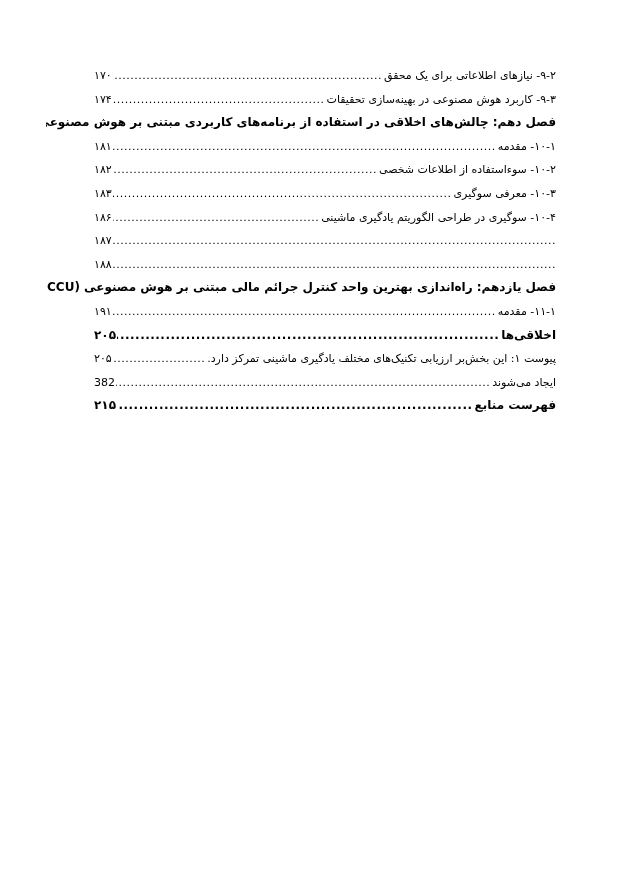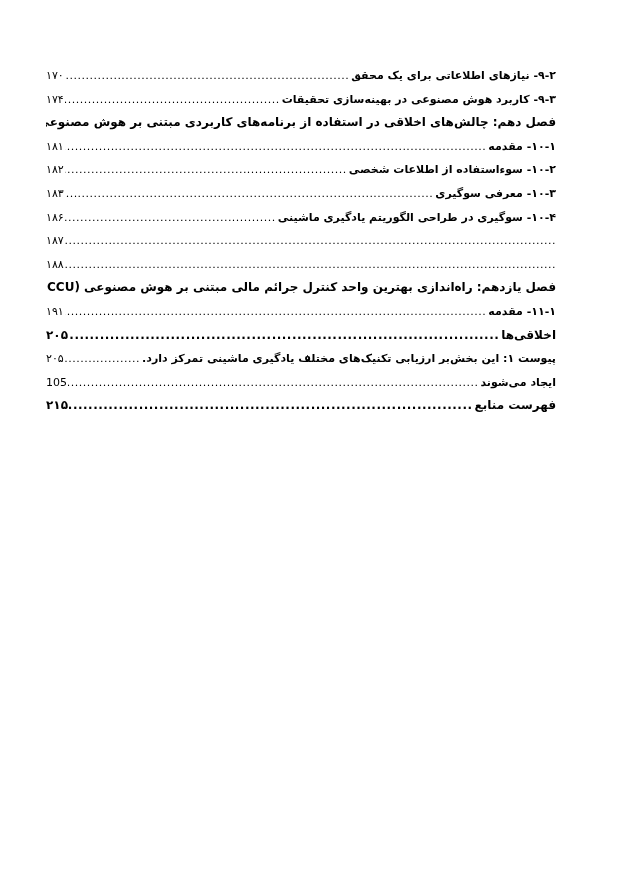--- a/index.html
+++ b/index.html
@@ -1,23 +1,23 @@
 <!DOCTYPE html>
 <html><head>
   <meta charset="utf-8">
   <style>
     html, body { margin: 0; padding: 0; background: #ffffff; }
     body { width: 618px; height: 875px; position: relative; overflow: hidden; }
     .page { position: absolute; left: 46px; top: 64px; width: 510px; direction: rtl; color: #000; }
     .row { position: relative; height: 23.6px; display: flex; flex-direction: row; align-items: baseline; white-space: nowrap; overflow: hidden; font-family: "DejaVu Sans", sans-serif; font-size: 11px; line-height: 23.6px; }
     .row.bold { font-weight: bold; font-size: 12px; }
-    .row .title { flex: 0 0 auto; padding-left: 2px; font-weight: bold; }
+    .row .title { flex: 0 0 auto; padding-left: 2px; }
     .row .dots { flex: 1 1 auto; overflow: hidden; letter-spacing: 0.5px; color: #000; }
     .row .dots::before { content: "................................................................................................................................................................................................................................................................................................................"; }
-    .row .page-num { flex: 0 0 auto; padding-right: 1px; }
+    .row .page-num { flex: 0 0 auto; padding-right: 1px; margin-left: 48px; }
     .row.sub .title { padding-right: 0; }
     .row.plain { display: block; }
   </style>
 </head>
 <body>
 
 <div class="page">
   <div class="row sub">
     <span class="title">۹-۲- نیازهای اطلاعاتی برای یک محقق</span>
     <span class="dots"></span>
@@ -77,20 +77,20 @@
     <span class="page-num">۲۰۵</span>
   </div>
   <div class="row sub">
     <span class="title">پیوست ۱: این بخش‌بر ارزیابی تکنیک‌های مختلف یادگیری ماشینی تمرکز دارد.</span>
     <span class="dots"></span>
     <span class="page-num">۲۰۵</span>
   </div>
   <div class="row sub">
     <span class="title">ایجاد می‌شوند</span>
     <span class="dots"></span>
-    <span class="page-num">105</span>
+    <span class="page-num">382</span>
   </div>
   <div class="row bold">
     <span class="title">فهرست منابع</span>
     <span class="dots"></span>
     <span class="page-num">۲۱۵</span>
   </div>
 </div>
 
 </body></html>

